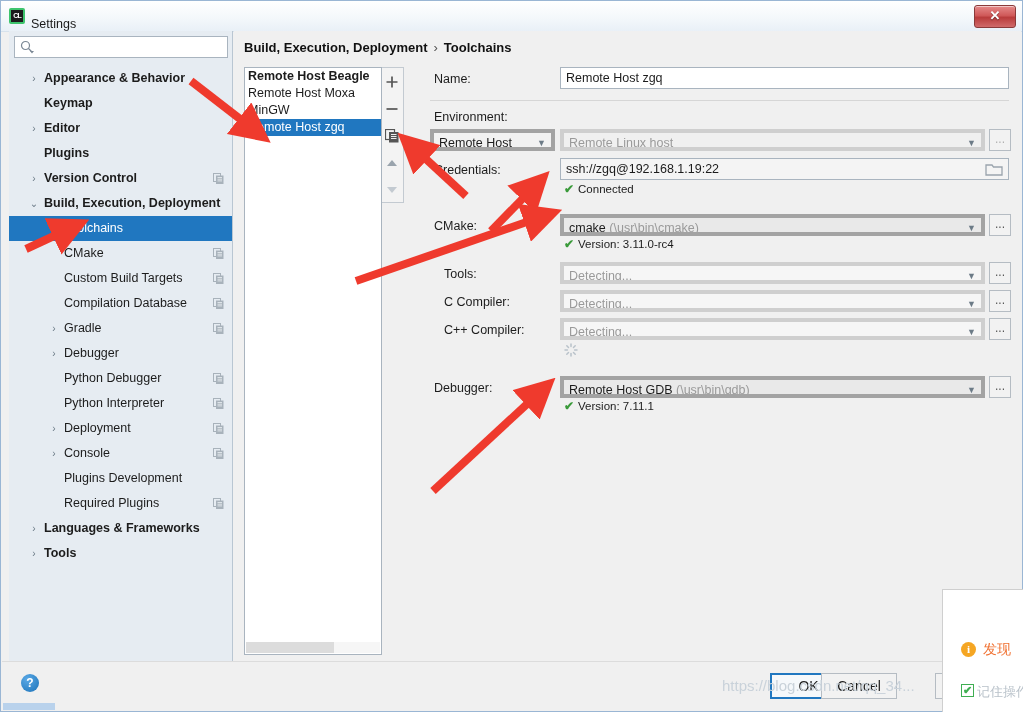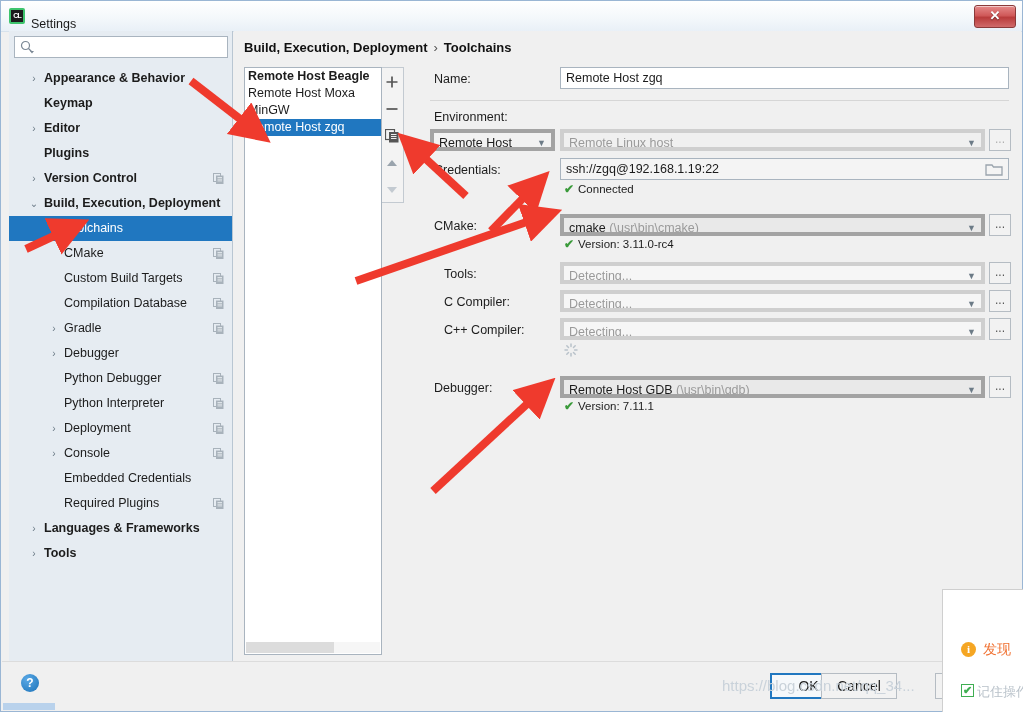--- a/index.html
+++ b/index.html
@@ -346,21 +346,21 @@
           <span class="arrow">›</span>
           <span class="lbl">Console</span>
           <svg class="copyico" viewBox="0 0 11 11">
             <rect x="0.5" y="0.5" width="7" height="8" fill="none" stroke="#a8b2bb" stroke-width="1"></rect>
             <rect x="3" y="2.5" width="7.5" height="8.5" fill="#a8b2bb"></rect>
             <path d="M4.5 4.5h4.5M4.5 6.2h4.5M4.5 7.9h4.5" stroke="#eef2f6" stroke-width="0.8"></path>
           </svg>
         </div>
         <div class="tree-row lvl1">
           <span class="arrow"></span>
-          <span class="lbl">Embedded Credentials</span>
+          <span class="lbl">Plugins Development</span>
         </div>
         <div class="tree-row lvl1">
           <span class="arrow"></span>
           <span class="lbl">Required Plugins</span>
           <svg class="copyico" viewBox="0 0 11 11">
             <rect x="0.5" y="0.5" width="7" height="8" fill="none" stroke="#a8b2bb" stroke-width="1"></rect>
             <rect x="3" y="2.5" width="7.5" height="8.5" fill="#a8b2bb"></rect>
             <path d="M4.5 4.5h4.5M4.5 6.2h4.5M4.5 7.9h4.5" stroke="#eef2f6" stroke-width="0.8"></path>
           </svg>
         </div>

